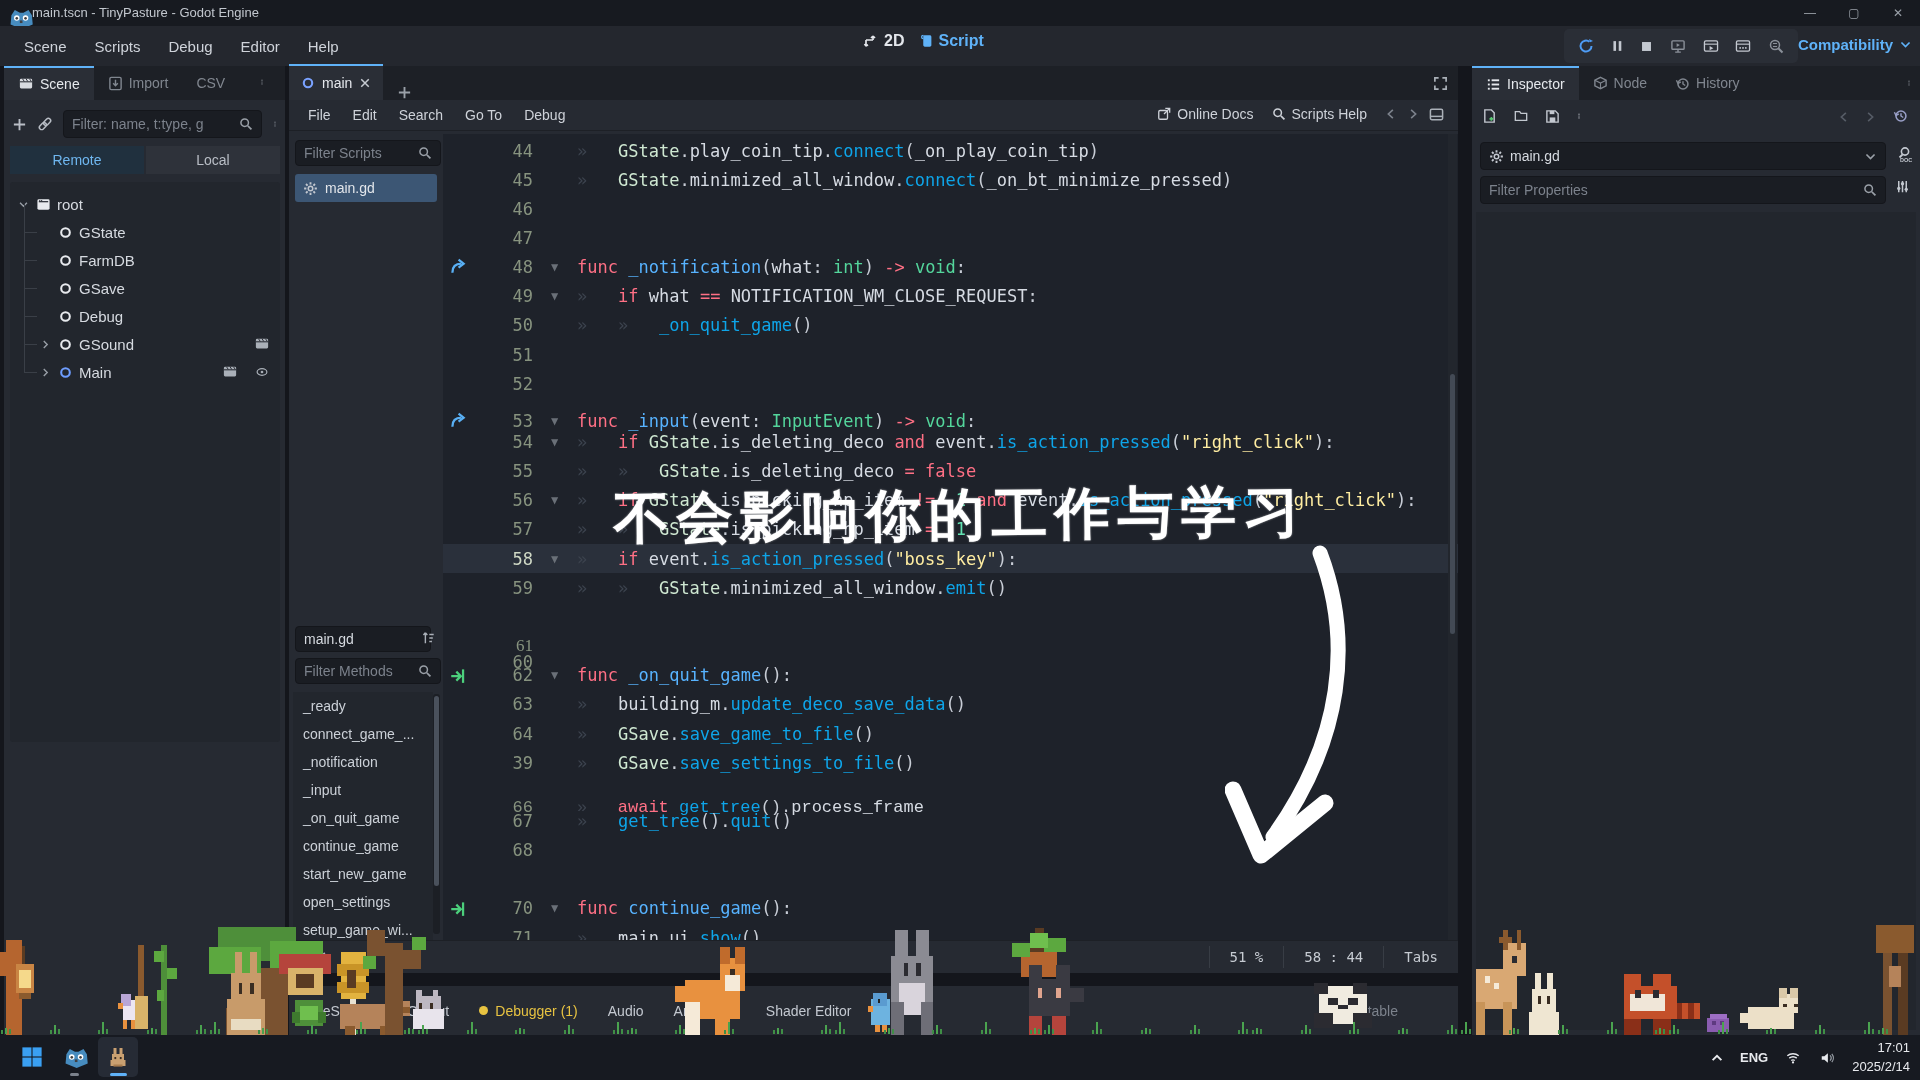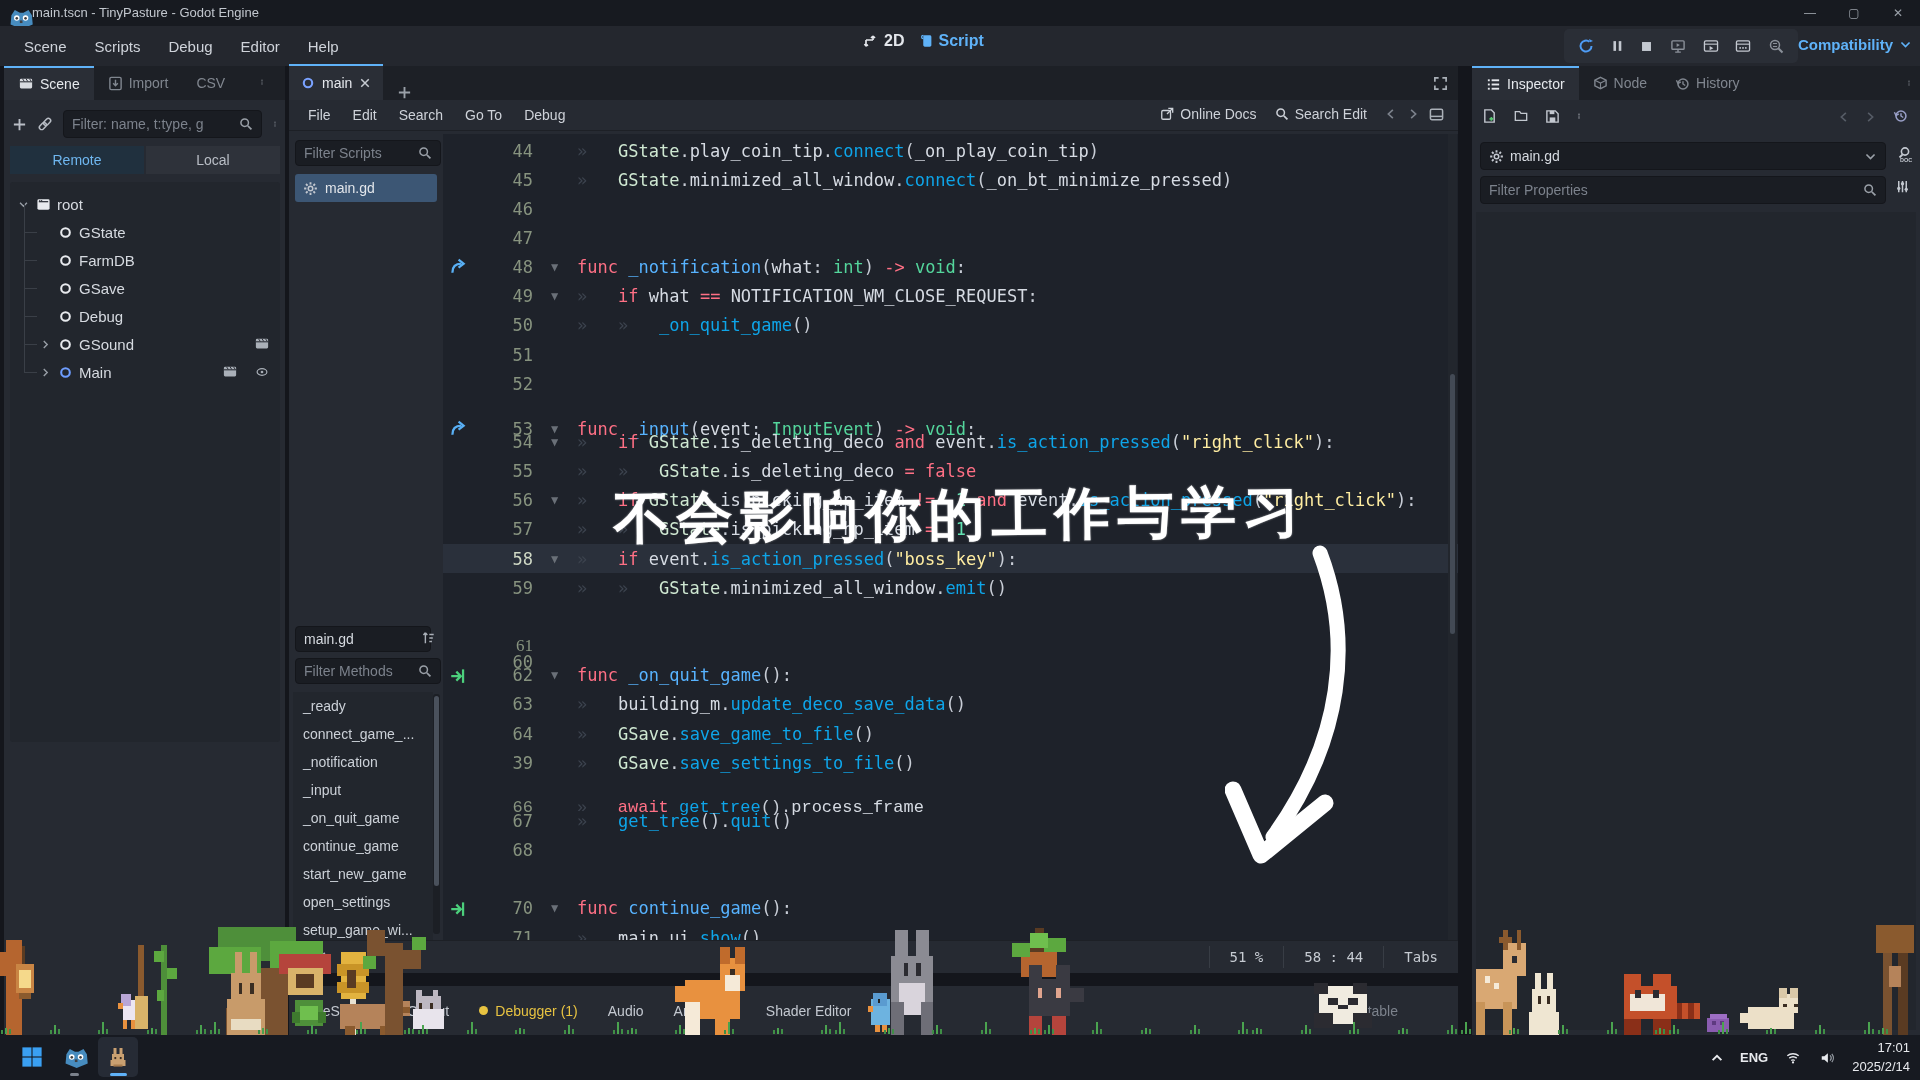--- a/index.html
+++ b/index.html
@@ -383,21 +383,21 @@
         </span>
       <span>Online Docs</span>
     </span>
     <span class="row" style="gap:6px">
       <span style="color:#ced2d9">
           <svg width="14" height="14" viewBox="0 0 16 16" fill="none">
             <circle cx="6.5" cy="6.5" r="4.3" stroke="currentColor" stroke-width="1.7"></circle>
             <line x1="10" y1="10" x2="14.2" y2="14.2" stroke="currentColor" stroke-width="2"></line>
           </svg>
         </span>
-      <span>Search Edit</span>
+      <span>Scripts Help</span>
     </span>
     <span class="row" style="gap:10px;color:#7c828c">
       <span>
           <svg width="12" height="14" viewBox="0 0 16 16" fill="none">
             <path d="M10.5 2.5L4.5 8l6 5.5" stroke="currentColor" stroke-width="2.2"></path>
           </svg>
         </span>
       <span>
           <svg width="12" height="14" viewBox="0 0 16 16" fill="none">
             <path d="M5.5 2.5l6 5.5-6 5.5" stroke="currentColor" stroke-width="2.2"></path>
@@ -477,21 +477,21 @@
       <div class="cl" style="top: 60.3px;"><span class="num">46</span><span class="codetxt"></span></div>
       <div class="cl" style="top: 89.45px;"><span class="num">47</span><span class="codetxt"></span></div>
       <div class="cl" style="top: 118.6px;"><span class="gut"><svg width="18" height="18" viewBox="0 0 16 16" fill="none">
             <path d="M3 13C3 7 6 5 11 5" stroke="#59b0f5" stroke-width="2"></path>
             <path d="M8.5 1.5L13 5l-4.5 3.5" fill="none" stroke="#59b0f5" stroke-width="2"></path>
           </svg></span><span class="num">48</span><span class="fold">▼</span><span class="codetxt"><span class="t-kw">func</span><span class="t-txt"> </span><span class="t-fd">_notification</span><span class="t-txt">(</span><span class="t-id">what</span><span class="t-txt">: </span><span class="t-type">int</span><span class="t-txt">) </span><span class="t-op">-&gt;</span><span class="t-txt"> </span><span class="t-type">void</span><span class="t-txt">:</span></span></div>
       <div class="cl" style="top: 147.75px;"><span class="num">49</span><span class="fold">▼</span><span class="codetxt"><span class="ind">»   </span><span class="t-kw">if</span><span class="t-txt"> </span><span class="t-id">what</span><span class="t-txt"> </span><span class="t-op">==</span><span class="t-txt"> </span><span class="t-const">NOTIFICATION_WM_CLOSE_REQUEST</span><span class="t-txt">:</span></span></div>
       <div class="cl" style="top: 176.9px;"><span class="num">50</span><span class="codetxt"><span class="ind">»   </span><span class="ind">»   </span><span class="t-fn">_on_quit_game</span><span class="t-txt">()</span></span></div>
       <div class="cl" style="top: 206.05px;"><span class="num">51</span><span class="codetxt"></span></div>
       <div class="cl" style="top: 235.2px;"><span class="num">52</span><span class="codetxt"></span></div>
-      <div class="cl" style="top: 280px;"><span class="gut"><svg width="18" height="18" viewBox="0 0 16 16" fill="none">
+      <div class="cl" style="top: 272px;"><span class="gut"><svg width="18" height="18" viewBox="0 0 16 16" fill="none">
             <path d="M3 13C3 7 6 5 11 5" stroke="#59b0f5" stroke-width="2"></path>
             <path d="M8.5 1.5L13 5l-4.5 3.5" fill="none" stroke="#59b0f5" stroke-width="2"></path>
           </svg></span><span class="num">53</span><span class="fold">▼</span><span class="codetxt"><span class="t-kw">func</span><span class="t-txt"> </span><span class="t-fd">_input</span><span class="t-txt">(</span><span class="t-id">event</span><span class="t-txt">: </span><span class="t-type">InputEvent</span><span class="t-txt">) </span><span class="t-op">-&gt;</span><span class="t-txt"> </span><span class="t-type">void</span><span class="t-txt">:</span></span></div>
       <div class="cl" style="top: 293.5px;"><span class="num">54</span><span class="fold">▼</span><span class="codetxt"><span class="ind">»   </span><span class="t-kw">if</span><span class="t-txt"> </span><span class="t-cls">GState</span><span class="t-txt">.</span><span class="t-id">is_deleting_deco</span><span class="t-txt"> </span><span class="t-kw">and</span><span class="t-txt"> </span><span class="t-id">event</span><span class="t-txt">.</span><span class="t-fn">is_action_pressed</span><span class="t-txt">(</span><span class="t-str">"right_click"</span><span class="t-txt">):</span></span></div>
       <div class="cl" style="top: 322.65px;"><span class="num">55</span><span class="codetxt"><span class="ind">»   </span><span class="ind">»   </span><span class="t-cls">GState</span><span class="t-txt">.</span><span class="t-id">is_deleting_deco</span><span class="t-txt"> </span><span class="t-op">=</span><span class="t-txt"> </span><span class="t-kw">false</span></span></div>
       <div class="cl" style="top: 351.8px;"><span class="num">56</span><span class="fold">▼</span><span class="codetxt"><span class="ind">»   </span><span class="t-kw">if</span><span class="t-txt"> </span><span class="t-cls">GState</span><span class="t-txt">.</span><span class="t-id">is_picking_hp_item</span><span class="t-txt"> </span><span class="t-op">!=</span><span class="t-txt"> </span><span class="t-num">-1</span><span class="t-txt"> </span><span class="t-kw">and</span><span class="t-txt"> </span><span class="t-id">event</span><span class="t-txt">.</span><span class="t-fn">is_action_pressed</span><span class="t-txt">(</span><span class="t-str">"right_click"</span><span class="t-txt">):</span></span></div>
       <div class="cl" style="top: 380.95px;"><span class="num">57</span><span class="codetxt"><span class="ind">»   </span><span class="ind">»   </span><span class="t-cls">GState</span><span class="t-txt">.</span><span class="t-id">is_picking_hp_item</span><span class="t-txt"> </span><span class="t-op">=</span><span class="t-txt"> </span><span class="t-num">-1</span></span></div>
       <div class="cl cur" style="top: 410.1px;"><span class="num">58</span><span class="fold">▼</span><span class="codetxt"><span class="ind">»   </span><span class="t-kw">if</span><span class="t-txt"> </span><span class="t-id">event</span><span class="t-txt">.</span><span class="t-fn">is_action_pressed</span><span class="t-txt">(</span><span class="t-str">"boss_key"</span><span class="t-txt">):</span></span></div>
       <div class="cl" style="top: 439.25px;"><span class="num">59</span><span class="codetxt"><span class="ind">»   </span><span class="ind">»   </span><span class="t-cls">GState</span><span class="t-txt">.</span><span class="t-id">minimized_all_window</span><span class="t-txt">.</span><span class="t-fn">emit</span><span class="t-txt">()</span></span></div>
       <div class="cl" style="top: 468.4px; margin-top: 45px;"><span class="num">60</span><span class="codetxt"></span></div>

